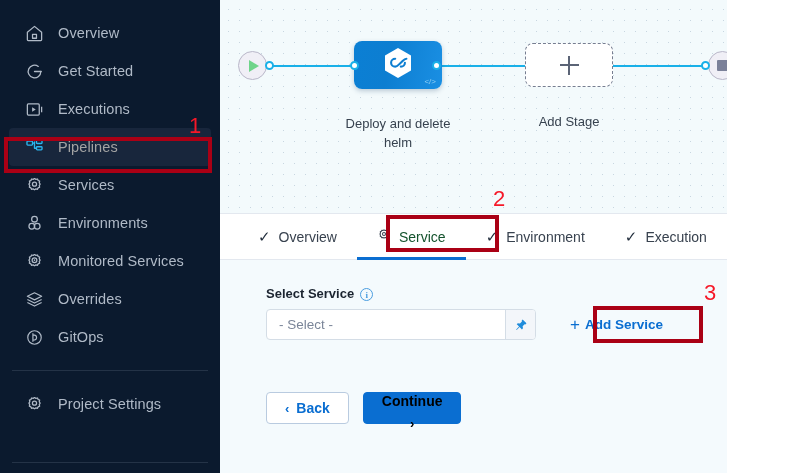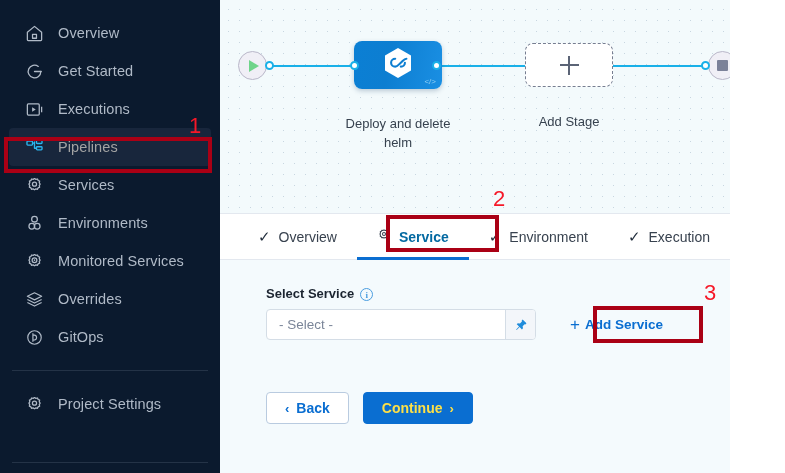--- a/index.html
+++ b/index.html
@@ -183,21 +183,21 @@
     display: flex;
     align-items: center;
     gap: 8px;
     padding: 0 20px;
     font-size: 14px;
     color: #38424f;
     cursor: pointer;
     position: relative;
   }
   .tab .tick { color: #1f2b3a; font-size: 15px; line-height: 1; }
-  .tab.active { font-weight: bold; color: #0369a1; }
+  .tab.active { font-weight: normal; color: #14532d; }
   .tab.active:after {
     content: "";
     position: absolute;
     left: 0; right: 0; bottom: -1px;
     height: 3px;
     background: #0a6ed1;
   }
 
   
   #pane {
@@ -264,21 +264,21 @@
   .btn {
     height: 32px;
     border-radius: 4px;
     display: flex; align-items: center; gap: 7px;
     padding: 0 18px;
     font-size: 14px;
     font-weight: bold;
     cursor: pointer;
   }
   .btn.ghost { background:#fff; border:1px solid #b9cbe0; color:#0a6ed1; }
-  .btn.primary { background:#0a6ed1; border:1px solid #0a6ed1; color:#fde047; }
+  .btn.primary { background:#0a6ed1; border:1px solid #0a6ed1; color:#000000;flex-direction:column; }
   .chev { font-size: 13px; font-weight: bold; }
 
   
   .ann-box {
     position: absolute;
     border: 4px solid #aa0015;
     z-index: 30;
     pointer-events: none;
   }
   .ann-num {

